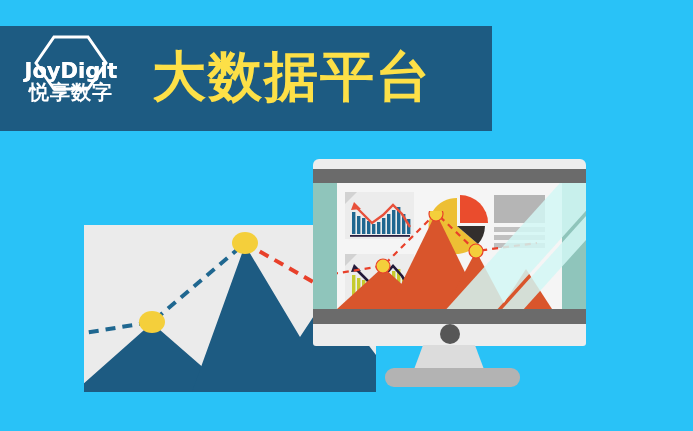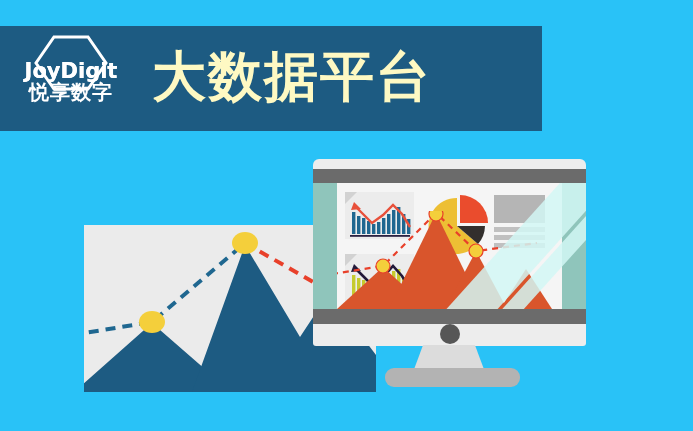--- a/index.html
+++ b/index.html
@@ -6,21 +6,21 @@
   body{
     width:693px;height:431px;overflow:hidden;
     font-family:"Liberation Sans","DejaVu Sans",sans-serif;
     background:#29c2f7;
     position:relative;
   }
   .stage{position:absolute;inset:0;width:693px;height:431px;overflow:hidden;background:#29c2f7;}
 
   
   .banner{
-    position:absolute;left:0;top:26px;width:542px;height:105px;
+    position:absolute;left:0;top:26px;width:492px;height:105px;
     background:#1d5b82;
     display:flex;align-items:center;
   }
   .logo-wrap{
     position:relative;width:118px;height:92px;margin-left:12px;
     display:flex;flex-direction:column;align-items:center;justify-content:center;
   }
   .hex{
     position:absolute;left:22px;top:2px;width:74px;height:56px;
   }
@@ -33,21 +33,21 @@
     text-shadow:0 0 0 #fff;
   }
   .logo-cn{
     position:relative;z-index:2;
     font-family:"DejaVu Sans","Liberation Sans",sans-serif;
     font-weight:bold;font-size:20px;color:#ffffff;letter-spacing:1px;
     line-height:1;
   }
   .banner-title{
     font-family:"DejaVu Sans","Liberation Sans",sans-serif;
-    font-weight:bold;color:#fef9c3;font-size:54px;letter-spacing:2px;
+    font-weight:bold;color:#fde047;font-size:54px;letter-spacing:2px;
     margin-left:22px;line-height:1;
     padding-bottom:4px;
   }
 
   
   .left-panel{
     position:absolute;left:84px;top:225px;width:292px;height:167px;
     background:#ebebeb;overflow:hidden;
   }
   .left-panel svg{display:block;}

